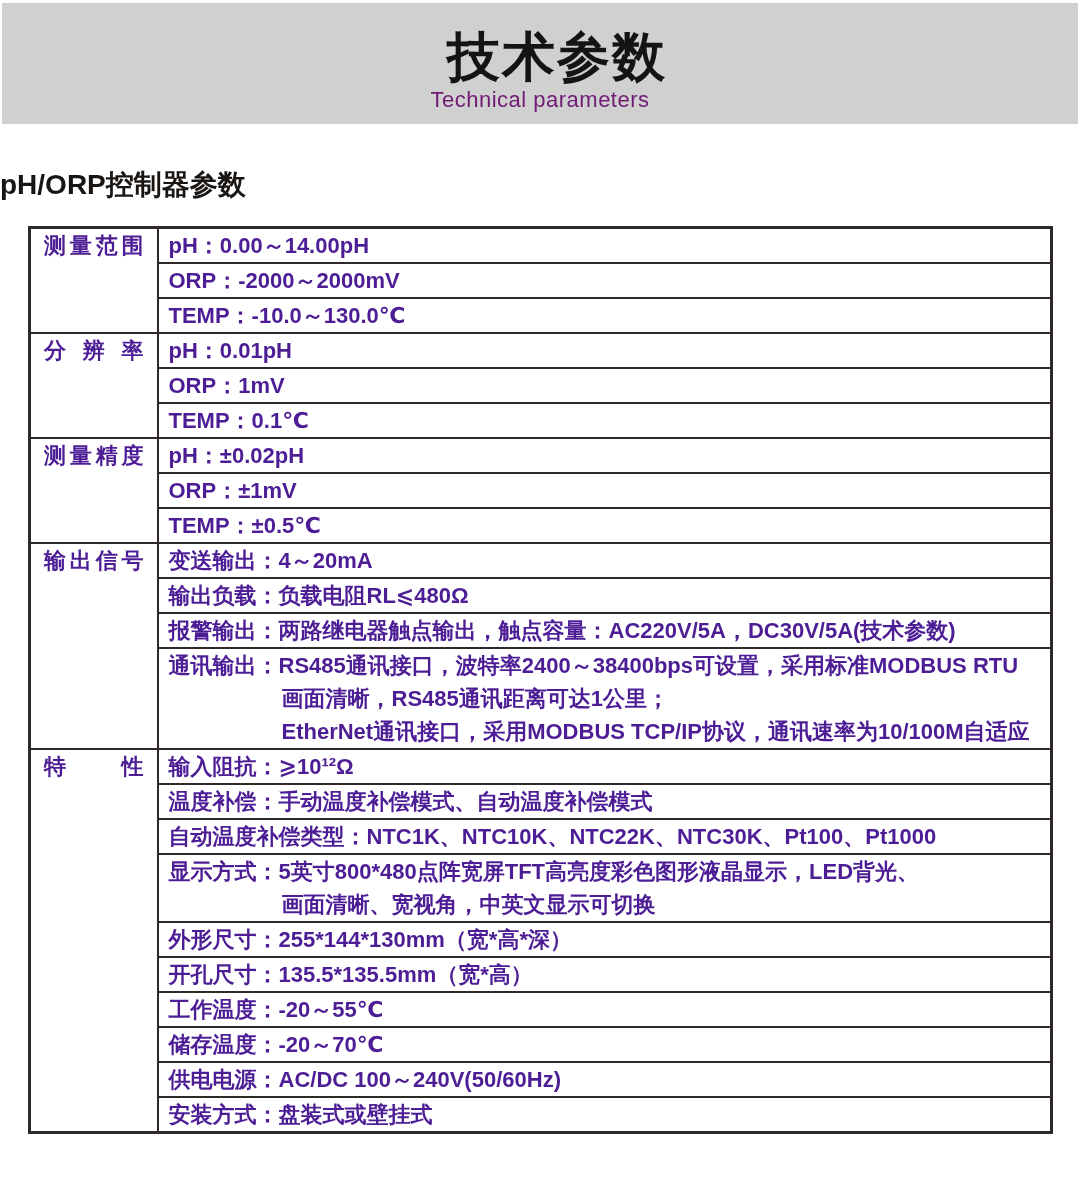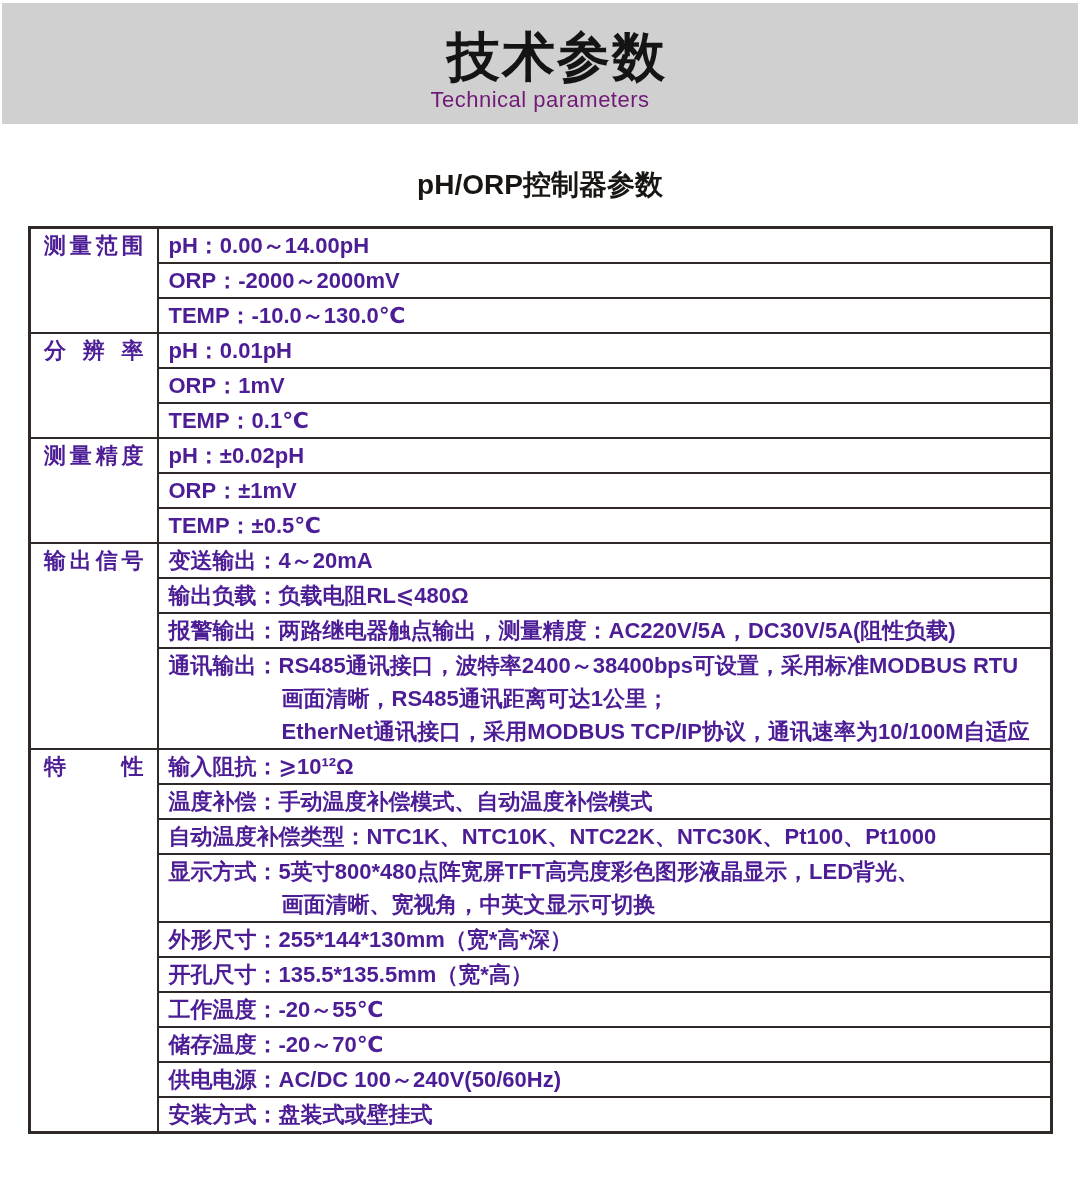--- a/index.html
+++ b/index.html
@@ -35,21 +35,20 @@
     margin-top: 4px;
     font-size: 22px;
     line-height: 1;
     font-weight: 400;
     letter-spacing: 0.5px;
     color: #701a75;
   }
   
   .section-title {
     margin-top: 44px;
-    text-align: center;
     font-size: 28px;
     line-height: 34px;
     font-weight: 700;
     color: #191512;
   }
   
   table.spec {
     margin: 24px 0 0 28px;
     width: 1025px;
     border-collapse: collapse;
@@ -147,21 +146,21 @@
       <tr>
         <td class="cat" rowspan="4">
           <div class="cat-inner">输出信号</div>
         </td>
         <td class="val">变送输出：4～20mA</td>
       </tr>
       <tr>
         <td class="val">输出负载：负载电阻RL⩽480Ω</td>
       </tr>
       <tr>
-        <td class="val">报警输出：两路继电器触点输出，测量精度：AC220V/5A，DC30V/5A(阻性负载)</td>
+        <td class="val">报警输出：两路继电器触点输出，触点容量：AC220V/5A，DC30V/5A(技术参数)</td>
       </tr>
       <tr>
         <td class="val">
           <div>通讯输出：RS485通讯接口，波特率2400～38400bps可设置，采用标准MODBUS RTU</div>
           <div class="ind">画面清晰，RS485通讯距离可达1公里；</div>
           <div class="ind">EtherNet通讯接口，采用MODBUS TCP/IP协议，通讯速率为10/100M自适应</div>
         </td>
       </tr>
 
       <tr>

